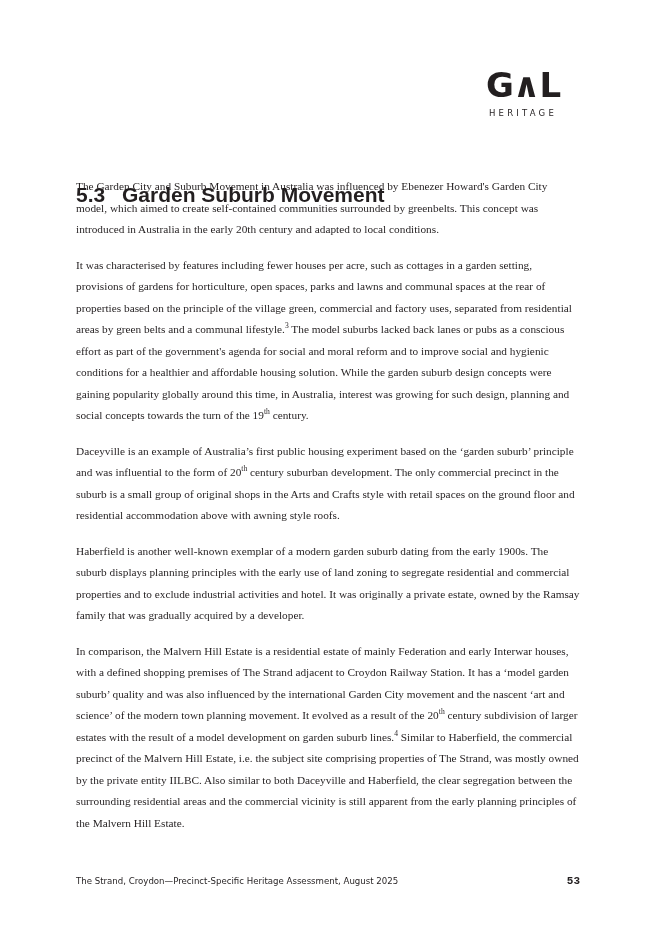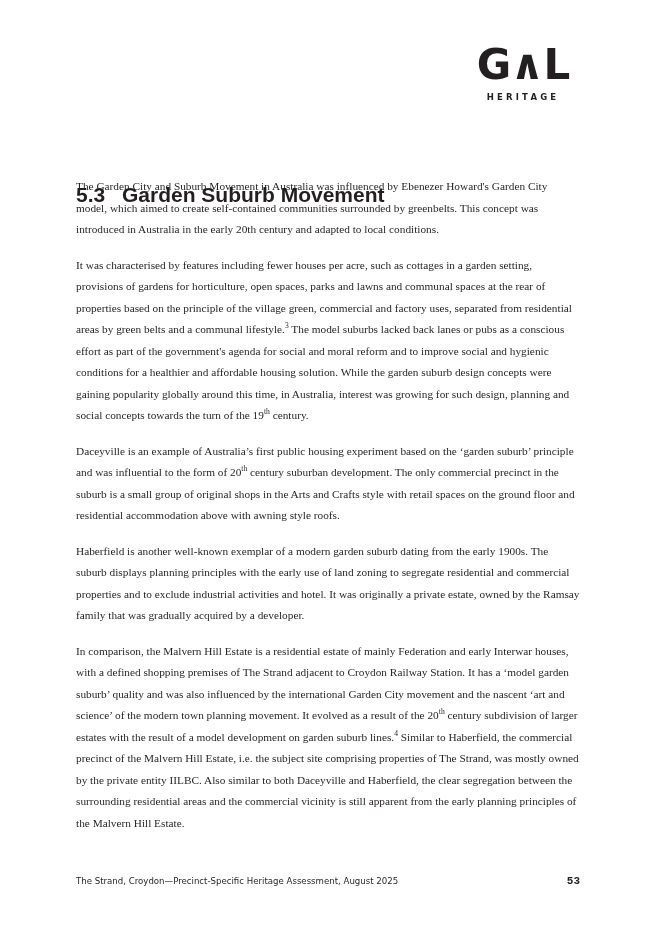--- a/index.html
+++ b/index.html
@@ -25,34 +25,35 @@
   
   .logo-block {
     position: absolute;
     top: 44px;
     right: 78px;
     width: 110px;
     text-align: center;
   }
   .logo-mark {
     font-family: "DejaVu Sans", sans-serif;
-    font-size: 42px;
+    font-size: 34px;
     font-weight: 700;
     letter-spacing: -1px;
     color: #231f20;
     line-height: 1;
     text-align: center;
+    margin-top: 24px;
   }
   .logo-sub {
     margin-top: 6px;
     font-size: 8.5px;
     letter-spacing: 3.2px;
     color: #231f20;
     text-align: center;
-    font-weight: 700;
+    font-weight: 400;
   }
 
   
   .heading {
     position: absolute;
     top: 138px;
     left: 76px;
     width: 505px;
     display: flex;
     align-items: baseline;

